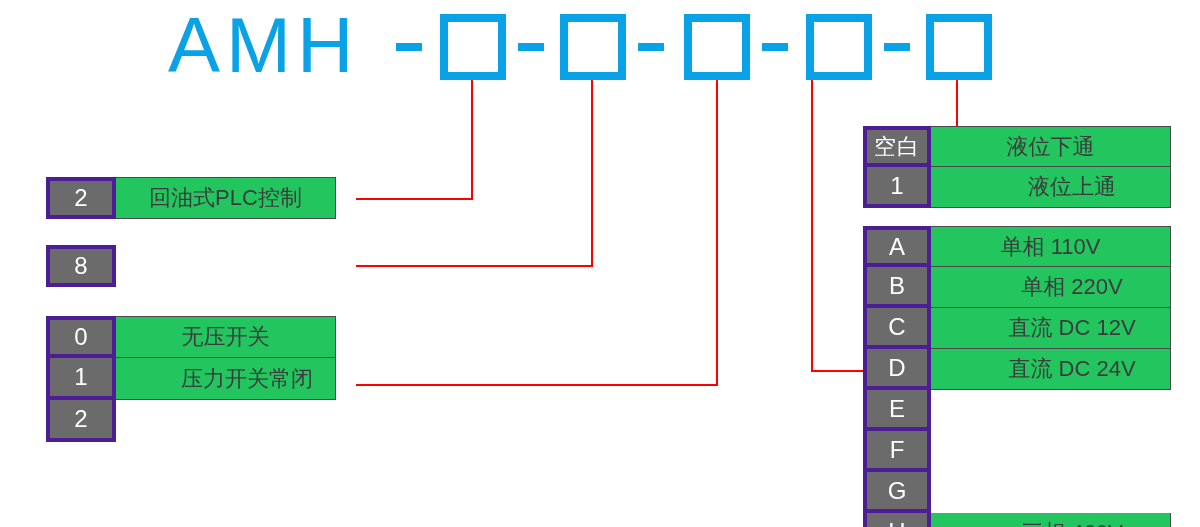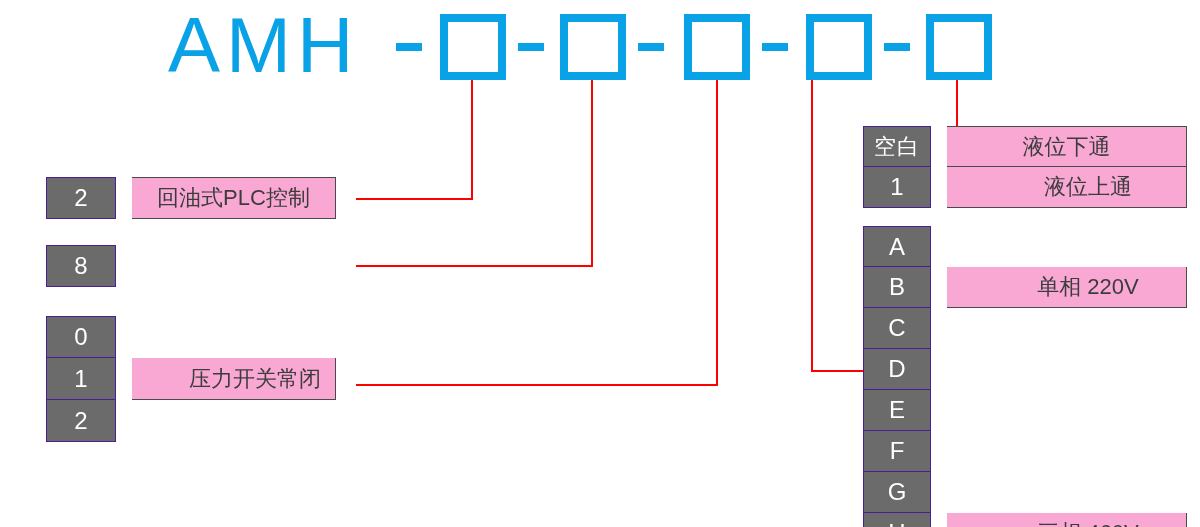--- a/index.html
+++ b/index.html
@@ -30,37 +30,37 @@
   .vline{position:absolute;width:2px;background:#fd0000;}
   .hline{position:absolute;height:2px;background:#fd0000;}
 
   
   .tbl{position:absolute;box-sizing:border-box;}
   .trow{display:flex;align-items:stretch;box-sizing:border-box;}
   .tcode{
     background:#6b6b6b;color:#ffffff;
     display:flex;align-items:center;justify-content:center;
     box-sizing:border-box;
-    border:1px solid #4c1d95;
+    border:4px solid #4c1d95;
     font-size:24px;line-height:24px;font-weight:400;
   }
   .tcode.cjk{font-size:22px;letter-spacing:1px;}
   .tdesc{
-    background:#f9a8d4;color:#3c3c3c;
+    background:#22c55e;color:#3c3c3c;
     display:flex;align-items:center;justify-content:center;
     box-sizing:border-box;
     border:1px solid #4a4a4a;border-left:none;
-    font-size:22px;line-height:24px;white-space:nowrap;margin-left:16px;
+    font-size:22px;line-height:24px;white-space:nowrap;
   }
   .trow + .trow .tcode{border-top:none;}
   .trow + .trow .tdesc{border-top:none;padding-left:43px;}
 
   
   .tbl-left .tcode{width:70px;}
-  .tbl-left .tdesc{width:204px;}
+  .tbl-left .tdesc{width:220px;}
   .tbl-left .trow{height:42px;}
 
   
   .tbl-right .tcode{width:68px;}
   .tbl-right .tdesc{width:240px;}
   .tbl-right .trow{height:41px;}
 </style>
 </head>
 <body>
 
@@ -108,20 +108,21 @@
 
   <div class="tbl tbl-left" style="left:46px;top:245px;">
     <div class="trow">
       <div class="tcode">8</div>
     </div>
   </div>
 
   <div class="tbl tbl-left" style="left:46px;top:316px;">
     <div class="trow">
       <div class="tcode">0</div>
+      <div class="tdesc">无压开关</div>
     </div>
     <div class="trow">
       <div class="tcode">1</div>
       <div class="tdesc">压力开关常闭</div>
     </div>
     <div class="trow">
       <div class="tcode">2</div>
     </div>
   </div>
 
@@ -132,30 +133,33 @@
     </div>
     <div class="trow">
       <div class="tcode">1</div>
       <div class="tdesc">液位上通</div>
     </div>
   </div>
 
   <div class="tbl tbl-right" style="left:863px;top:226px;">
     <div class="trow">
       <div class="tcode">A</div>
+      <div class="tdesc">单相 110V</div>
     </div>
     <div class="trow">
       <div class="tcode">B</div>
       <div class="tdesc">单相 220V</div>
     </div>
     <div class="trow">
       <div class="tcode">C</div>
+      <div class="tdesc">直流 DC 12V</div>
     </div>
     <div class="trow">
       <div class="tcode">D</div>
+      <div class="tdesc">直流 DC 24V</div>
     </div>
     <div class="trow">
       <div class="tcode">E</div>
     </div>
     <div class="trow">
       <div class="tcode">F</div>
     </div>
     <div class="trow">
       <div class="tcode">G</div>
     </div>

